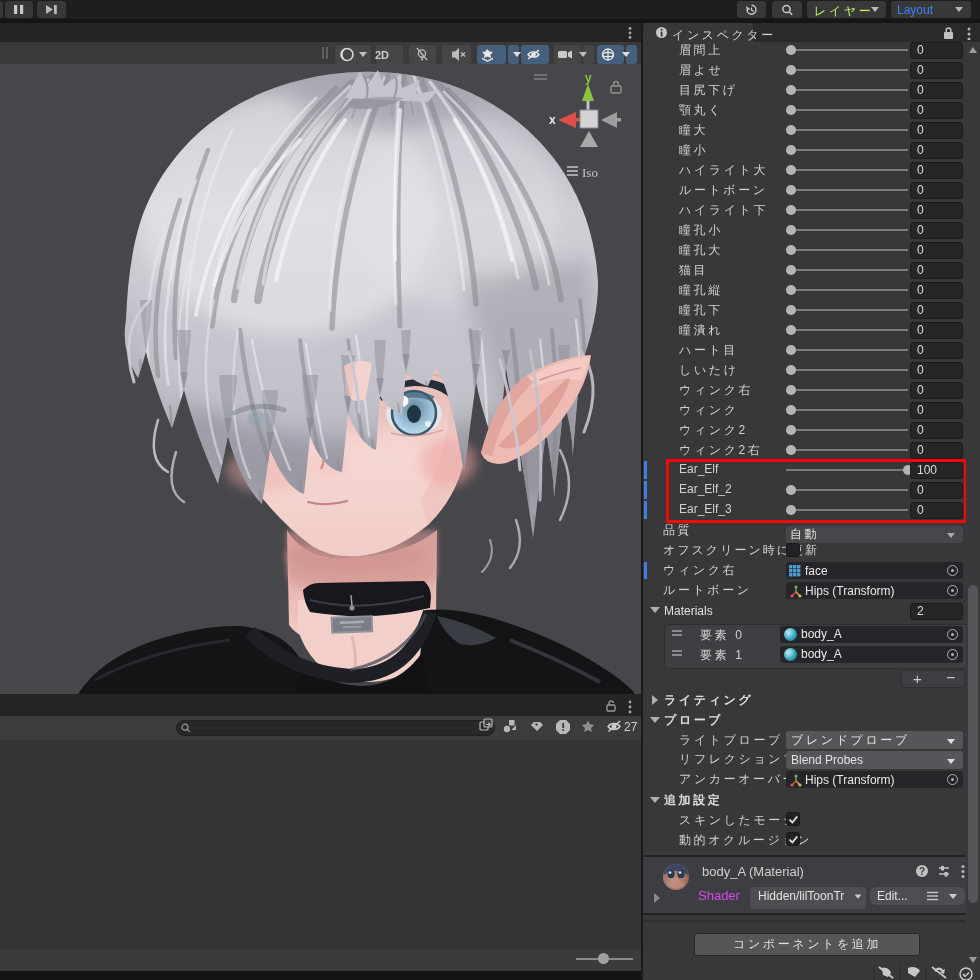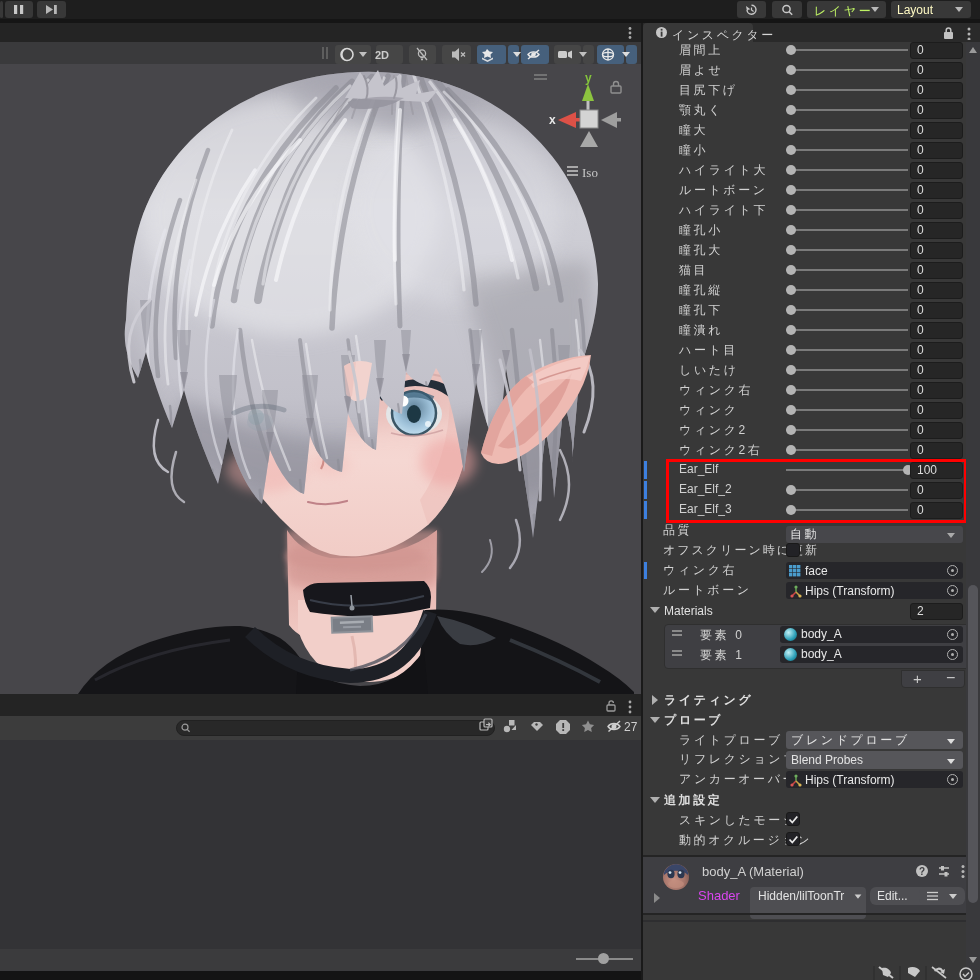--- a/index.html
+++ b/index.html
@@ -35,21 +35,21 @@
 <div class="btn" style="left:891px;top:1px;width:80px;height:17px"></div>
 <svg class="abs" style="left:737px;top:1px" width="70" height="17" viewBox="0 0 70 17">
 <path d="M14.5,4.2 A4.5,4.5 0 1 1 10,9" fill="none" stroke="#c8c8c8" stroke-width="1.4"></path>
 <path d="M9,5 L9.8,9.3 L13.4,8.2 Z" fill="#c8c8c8"></path>
 <path d="M14.5,6.4 L14.5,9 L16.6,10.4" fill="none" stroke="#c8c8c8" stroke-width="1.2"></path>
 <circle cx="49.5" cy="8" r="3.6" fill="none" stroke="#c8c8c8" stroke-width="1.5"></circle>
 <line x1="52.2" y1="10.7" x2="55.2" y2="13.7" stroke="#c8c8c8" stroke-width="1.6"></line>
   </svg>
 <div class="abs jp" style="left:814px;top:3px;color:#bef264">レイヤー</div>
 <div class="caret" style="left:871px;top:7px"></div>
-<div class="abs" style="left:897px;top:3px;color:#fef9c3">Layout</div>
+<div class="abs" style="left:897px;top:3px;color:#3b82f6">Layout</div>
 <div class="caret" style="left:955px;top:7px"></div>
 <div class="abs" style="left:0;top:23px;width:641px;height:19px;background:#242424"></div>
 <svg class="abs" style="left:627px;top:26px" width="6" height="14" viewBox="0 0 6 14">
     <circle cx="3" cy="2.5" r="1.4" fill="#aaa"></circle>
     <circle cx="3" cy="7" r="1.4" fill="#aaa"></circle>
     <circle cx="3" cy="11.5" r="1.4" fill="#aaa"></circle>
   </svg>
 <div class="abs" style="left:0;top:42px;width:641px;height:22px;background:#3a3a3c"></div>
 <div class="abs" style="left:322px;top:47px;width:2px;height:12px;background:#5e5e5e"></div>
 <div class="abs" style="left:326px;top:47px;width:2px;height:12px;background:#5e5e5e"></div>
@@ -610,34 +610,35 @@
         <line x1="24" y1="10" x2="34" y2="10"></line>
       </g>
 <rect x="26" y="2" width="3" height="4.5" fill="#c2c2c2"></rect>
       <rect x="29.5" y="8" width="3" height="4.5" fill="#c2c2c2"></rect>
 <circle cx="48" cy="2.5" r="1.5" fill="#b5b5b5"></circle>
       <circle cx="48" cy="7.5" r="1.5" fill="#b5b5b5"></circle>
       <circle cx="48" cy="12.5" r="1.5" fill="#b5b5b5"></circle>
     </svg>
 <div class="fold" style="left:11px;top:893px;border-top:5px solid transparent;border-bottom:5px solid transparent;border-left:6px solid #8a8a8a"></div>
 <div class="abs" style="left:55px;top:888px;font-size:13px;color:#d946ef">Shader</div>
-<div class="dd" style="left:107px;top:887px;width:116px;height:32px;background:#4e4e52;border-radius:4px"><span style="margin-left:8px;line-height:18px;font-size:12px">Hidden/lilToonTr</span></div>
+<div class="dd" style="left:107px;top:887px;width:116px;height:22px;background:#4e4e52;border-radius:4px"><span style="margin-left:8px;line-height:18px;font-size:12px">Hidden/lilToonTr</span></div>
 <div class="caret" style="left:211px;top:894px;border-top-color:#cccccc;transform:scale(0.85)"></div>
 <div class="dd" style="left:227px;top:887px;width:66px;height:18px;background:#4e4e52;border-radius:6px"><span style="margin-left:7px;line-height:18px">Edit...</span></div>
 <div class="dd" style="left:276px;top:887px;width:46px;height:18px;background:#4e4e52;border-radius:6px"></div>
 <svg class="abs" style="left:276px;top:887px" width="46" height="18" viewBox="0 0 46 18">
 <g stroke="#cccccc" stroke-width="1.3">
         <line x1="8" y1="5.5" x2="19" y2="5.5"></line>
         <line x1="8" y1="9" x2="19" y2="9"></line>
         <line x1="8" y1="12.5" x2="19" y2="12.5"></line>
       </g>
 <path d="M30,7 l8,0 -4,5 z" fill="#cccccc"></path>
     </svg>
 <div class="abs" style="left:0;top:913px;width:337px;height:2px;background:#242424"></div>
 <div class="abs" style="left:0;top:920px;width:337px;height:2px;background:#2e2e30"></div>
+<div class="abs jp" style="left:51px;top:933px;width:226px;height:23px;background:#565659;border:1px solid #272727;border-radius:3px;text-align:center;line-height:21px;color:#e2e2e2">コンポーネントを追加</div>
 </div>
 <div class="abs" style="left:966px;top:42px;width:14px;height:938px;background:#39393c"></div>
 <div class="fold" style="left:969px;top:47px;border-left:4px solid transparent;border-right:4px solid transparent;border-bottom:6px solid #9a9a9a"></div>
 <div class="abs" style="left:968px;top:585px;width:10px;height:318px;background:#55555a;border-radius:5px"></div>
 <div class="fold" style="left:969px;top:957px;border-left:4px solid transparent;border-right:4px solid transparent;border-top:6px solid #9a9a9a"></div>
 <svg class="abs" style="left:860px;top:966px" width="120" height="14" viewBox="0 0 120 14">
 <g fill="#c8c8c8">
 <path d="M22,2 c4,-1 8,1 9,5 l-3,4 -5,-2 z"></path>
       <line x1="19" y1="1" x2="33" y2="12" stroke="#c8c8c8" stroke-width="2"></line>
 <path d="M48,2 c4,-2 10,-1 12,3 l-5,6 -7,-4 z"></path>

